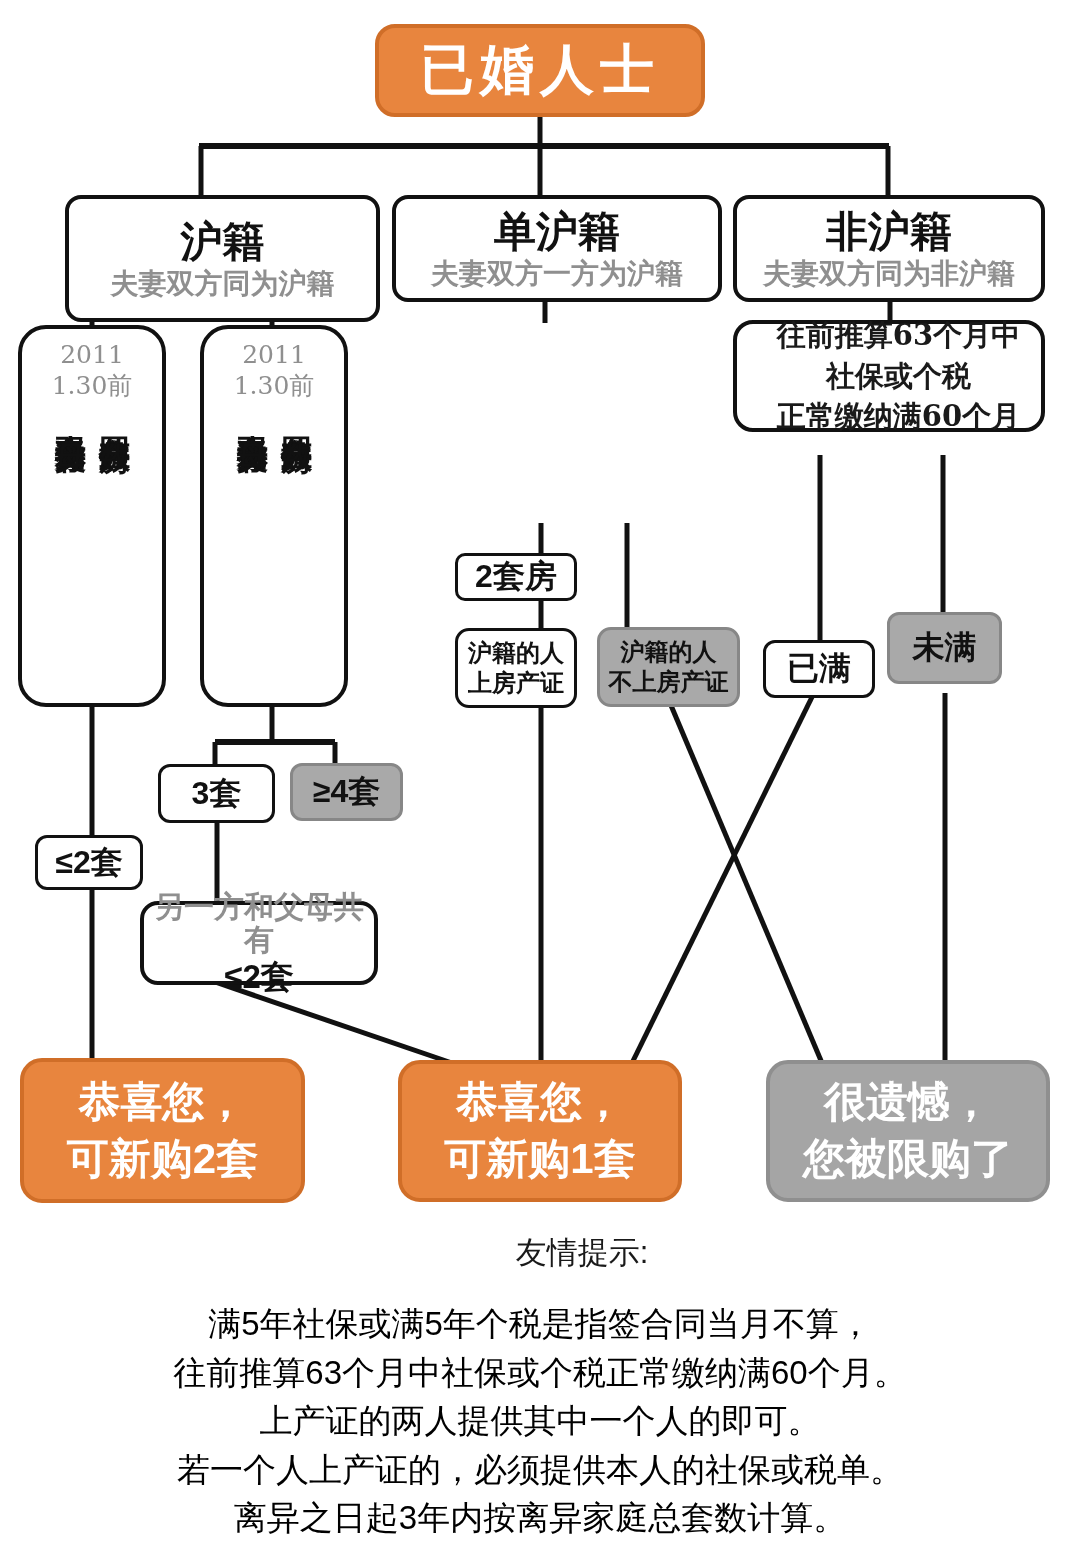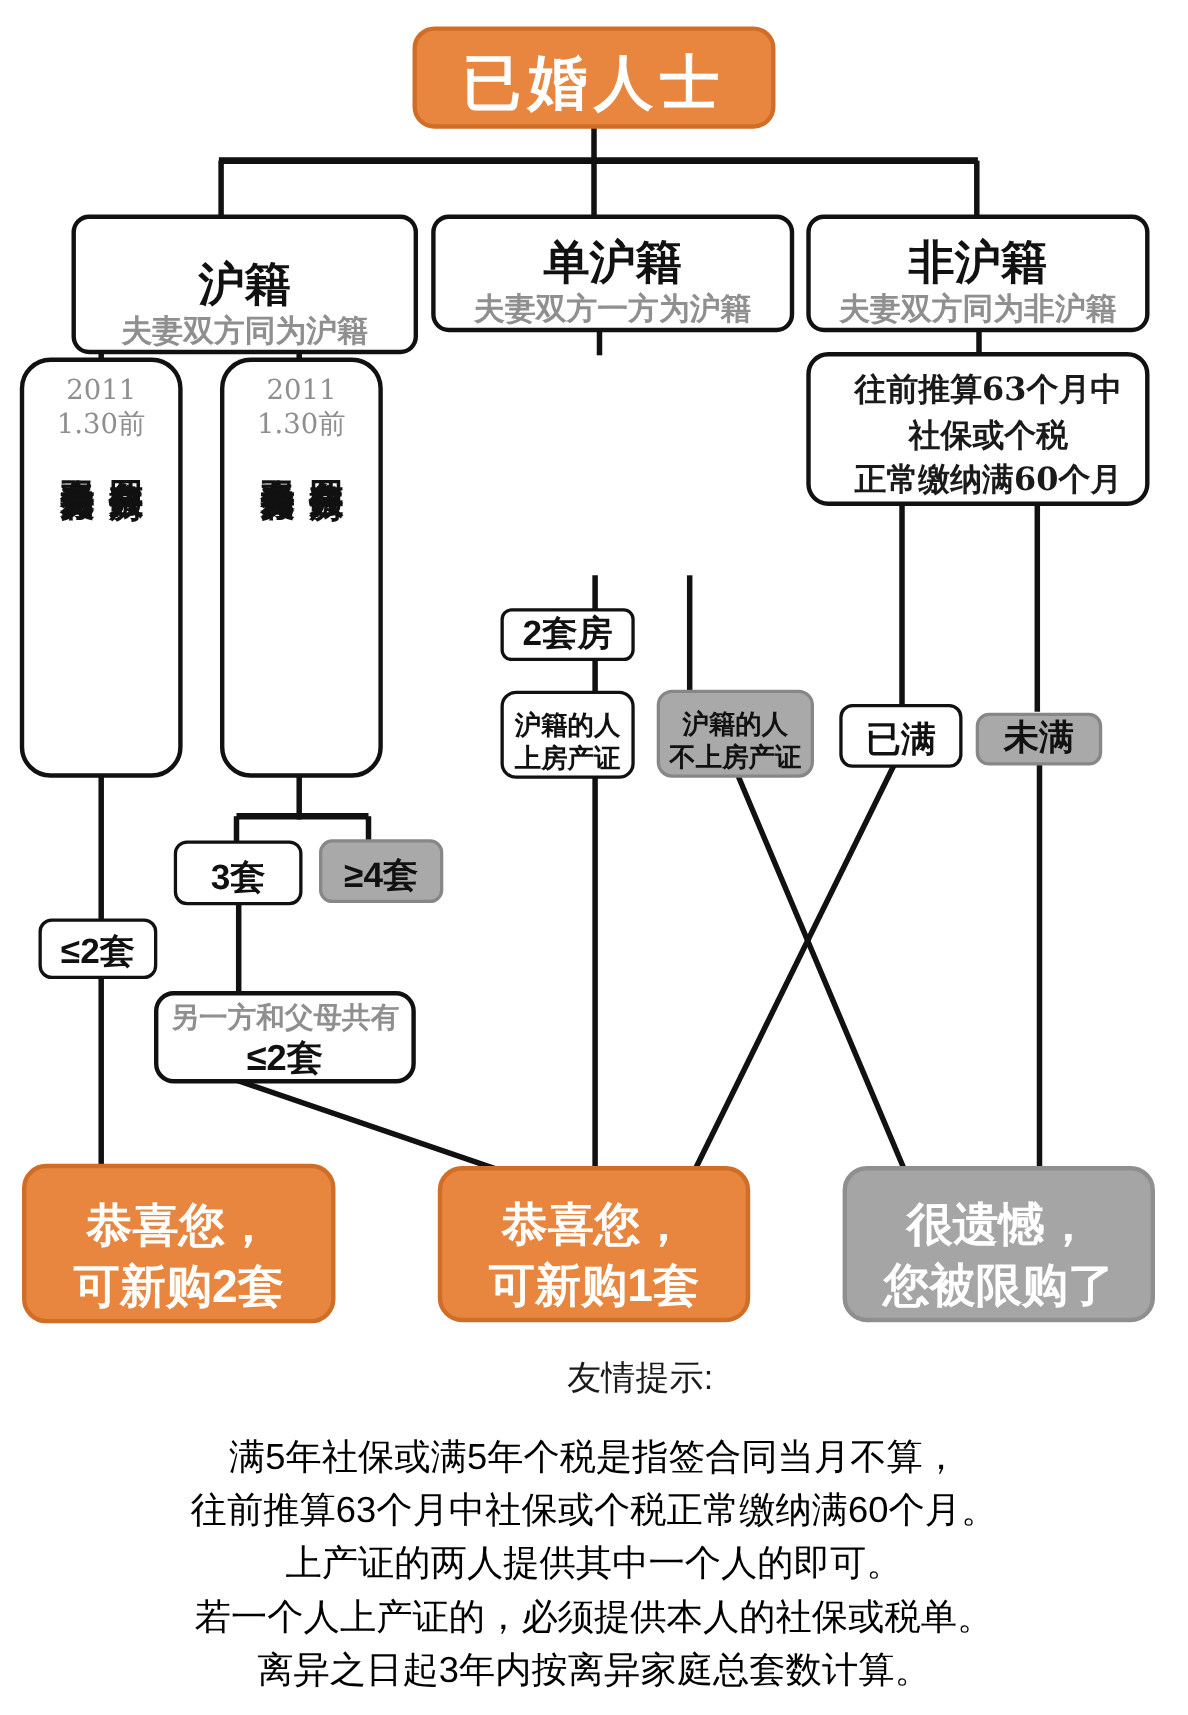--- a/index.html
+++ b/index.html
@@ -1,21 +1,21 @@
 <!DOCTYPE html>
 <html><head>
 <meta charset="utf-8">
 <style>
   html,body{margin:0;padding:0;background:#ffffff;}
   #canvas{
     position:relative;width:1080px;height:1559px;background:#ffffff;overflow:hidden;
     font-family:"Liberation Sans", sans-serif;color:#1a1a1a;
   }
   #lines{position:absolute;left:0;top:0;z-index:1;}
-  .node{position:absolute;z-index:2;box-sizing:border-box;display:flex;flex-direction:column;align-items:center;justify-content:flex-end;text-align:center;background:#ffffff;}
+  .node{position:absolute;z-index:2;box-sizing:border-box;display:flex;flex-direction:column;align-items:center;justify-content:center;text-align:center;background:#ffffff;}
   .pre{white-space:pre-line;}
 
   
   .root-box{background:#E8853E;border:4px solid #D06E28;border-radius:20px;
     color:#ffffff;font-weight:bold;font-size:54px;letter-spacing:6px;}
 
   
   .hdr{border:4px solid #111111;border-radius:16px;background:#ffffff;padding-top:2px;}
   .hdr .t{font-weight:bold;font-size:42px;color:#111111;line-height:1.1;}
   .hdr .s{font-family:"DejaVu Serif", serif;font-weight:bold;font-size:28px;color:#8f8f8f;line-height:1.2;margin-top:2px;}
@@ -31,21 +31,21 @@
   .st .s{font-family:"DejaVu Serif", serif;font-weight:bold;font-size:27px;color:#8f8f8f;line-height:1.3;margin-top:4px;}
   .rounded{border:4px solid #111111;border-radius:26px;background:#ffffff;}
 
   
   .sb{font-family:"DejaVu Serif", serif;font-weight:bold;font-size:29px;line-height:1.4;color:#1a1a1a;border:4px solid #111111;border-radius:20px;}
 
   .small{border:3.5px solid #111111;border-radius:12px;font-weight:bold;font-size:32px;color:#111111;}
   .small2{border:3.5px solid #111111;border-radius:14px;font-weight:bold;font-size:24px;line-height:1.25;color:#111111;}
   .grayed{background:#A9A9A9;border-color:#878787;}
 
-  .other .n{font-family:"DejaVu Serif", serif;font-weight:bold;font-size:26px;color:#8f8f8f;line-height:1.1;}
+  .other .n{font-family:"DejaVu Serif", serif;font-weight:bold;font-size:30px;color:#8f8f8f;line-height:1.1;}
   .other .v{font-weight:bold;font-size:33px;color:#111111;line-height:1.15;margin-top:2px;}
 
   .result{border-radius:22px;font-weight:bold;font-size:42px;line-height:1.35;color:#ffffff;}
   .result.ok{background:#E8853E;border:4px solid #D06E28;}
   .result.no{background:#A5A5A5;border:4px solid #8f8f8f;}
 
   .tip-title{position:absolute;z-index:2;width:100%;text-align:center;font-size:31px;color:#1a1a1a;padding-left:42px;}
   .footer{position:absolute;z-index:2;width:100%;text-align:center;font-size:33px;line-height:1.47;color:#000000;}
 </style>
 </head>
@@ -109,32 +109,32 @@
   <div class="node vbox" style="left:200px;top:325px;width:148px;height:382px;">
     <div class="period pre">2011
 1.30前</div>
     <div class="vcols">
       <span class="vcol">夫妻双方各自和父母</span>
       <span class="vcol">共同共有住房数</span>
     </div>
   </div>
 
 
-  <div class="node sb pre" style="left:733px;top:320px;width:312px;height:140px;padding-left:19px;">往前推算63个月中
+  <div class="node sb pre" style="left:733px;top:320px;width:312px;height:112px;padding-left:19px;">往前推算63个月中
 社保或个税
 正常缴纳满60个月</div>
 
   <div class="node small" style="left:455px;top:553px;width:122px;height:48px;border-radius:10px;">2套房</div>
   <div class="node small2 pre" style="left:455px;top:628px;width:122px;height:80px;">沪籍的人
 上房产证</div>
   <div class="node small2 grayed pre" style="left:597px;top:627px;width:143px;height:80px;">沪籍的人
 不上房产证</div>
 
   <div class="node small" style="left:763px;top:640px;width:112px;height:58px;">已满</div>
-  <div class="node small grayed" style="left:887px;top:648px;width:115px;height:48px;">未满</div>
+  <div class="node small grayed" style="left:887px;top:612px;width:115px;height:72px;">未满</div>
 
   <div class="node small" style="left:158px;top:764px;width:117px;height:59px;">3套</div>
   <div class="node small grayed" style="left:290px;top:763px;width:113px;height:58px;">≥4套</div>
   <div class="node small" style="left:35px;top:835px;width:108px;height:55px;">≤2套</div>
   <div class="node rounded other" style="left:140px;top:901px;width:238px;height:84px;border-radius:18px;">
     <div class="n">另一方和父母共有</div>
     <div class="v">≤2套</div>
   </div>
 
   <div class="node result ok pre" style="left:20px;top:1058px;width:285px;height:145px;">恭喜您，

